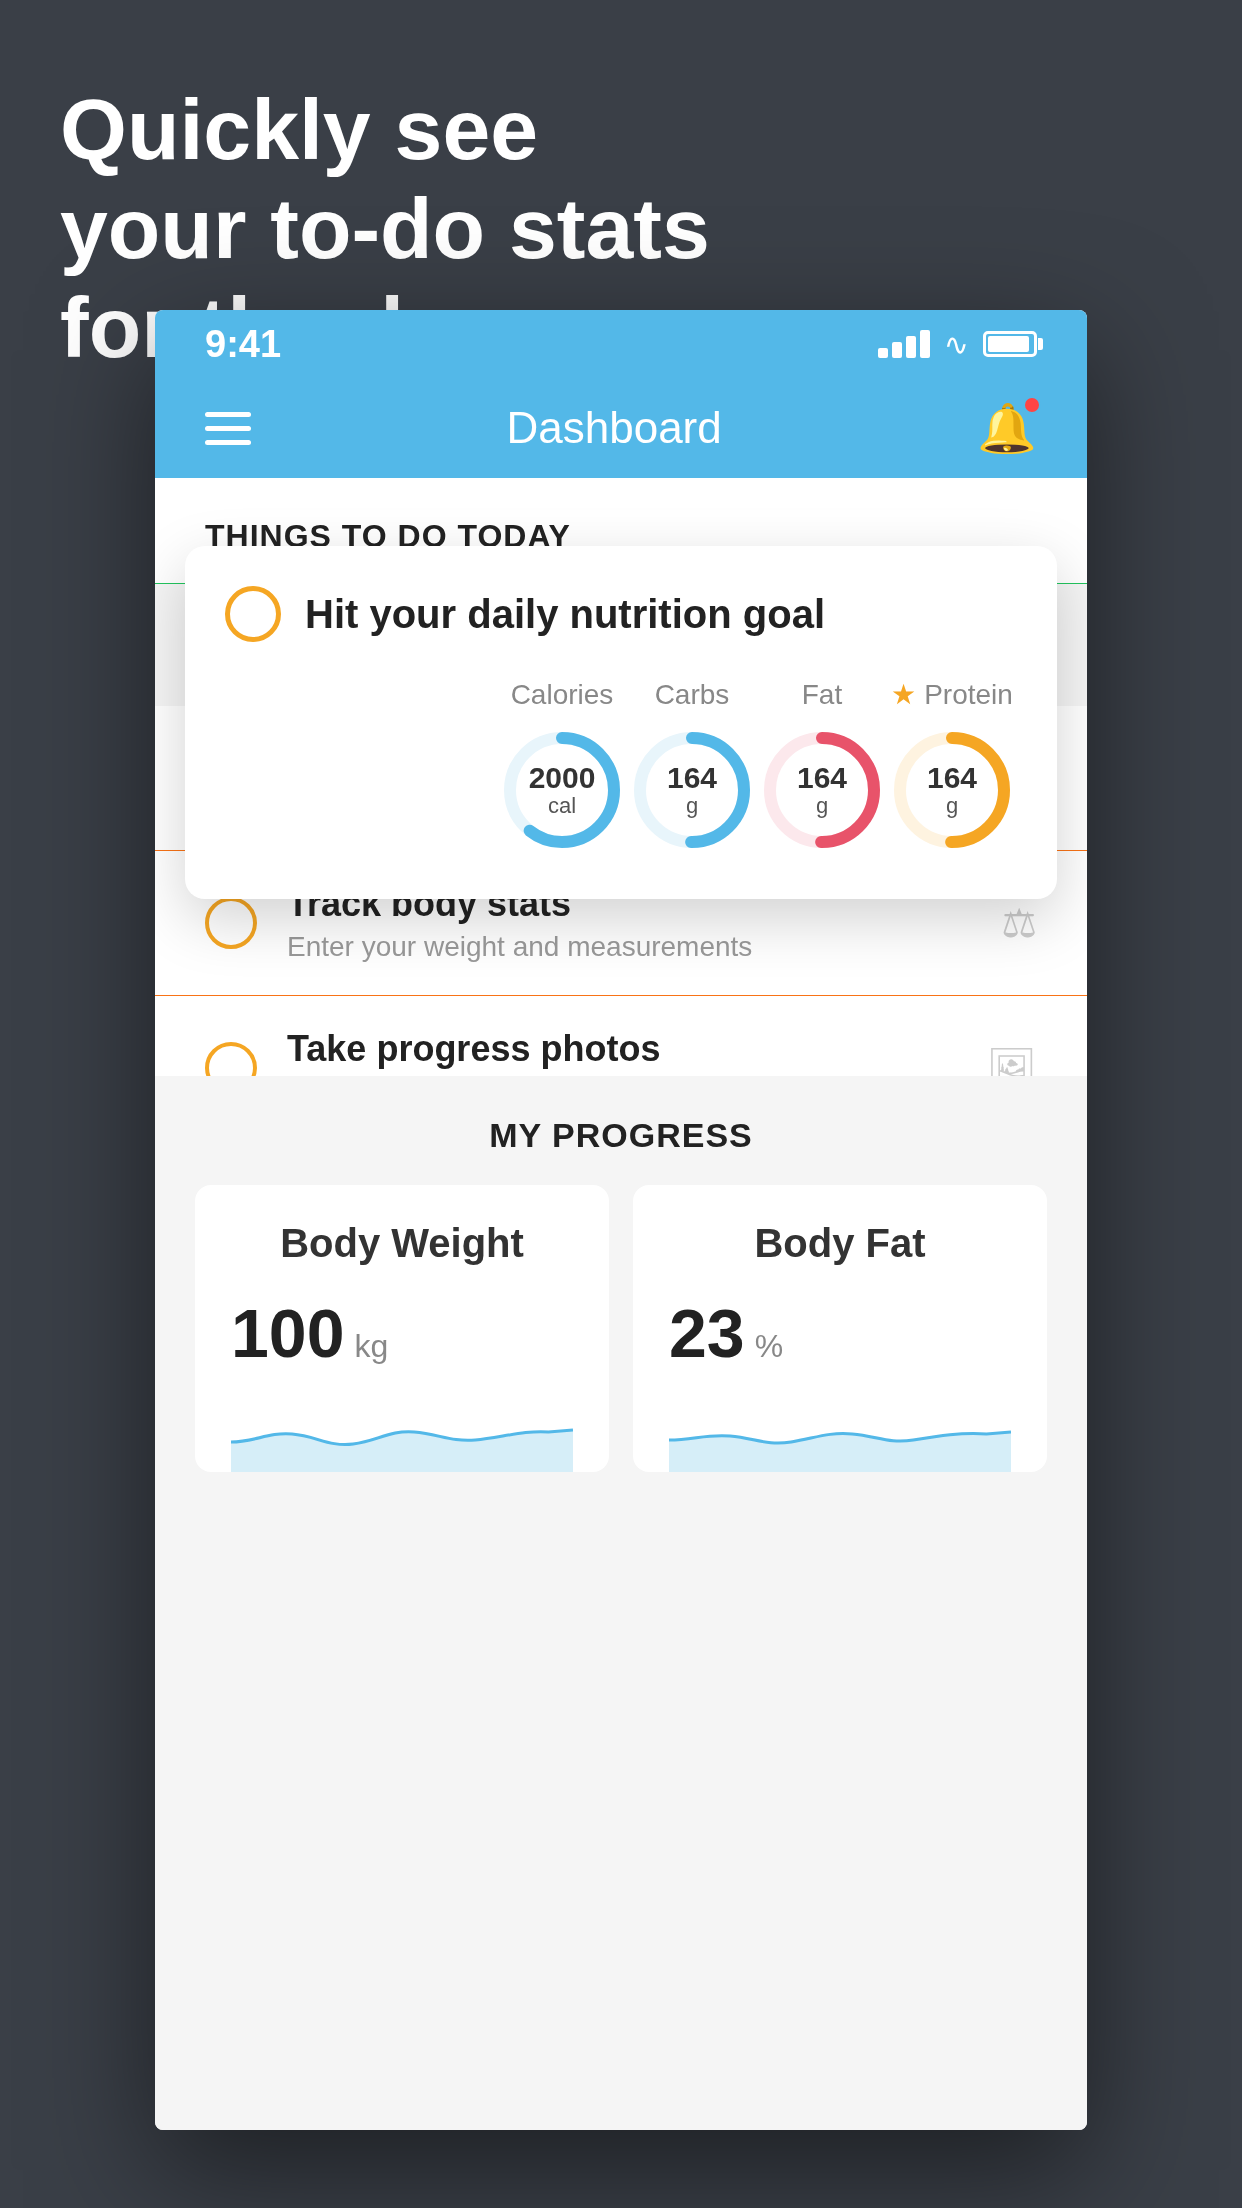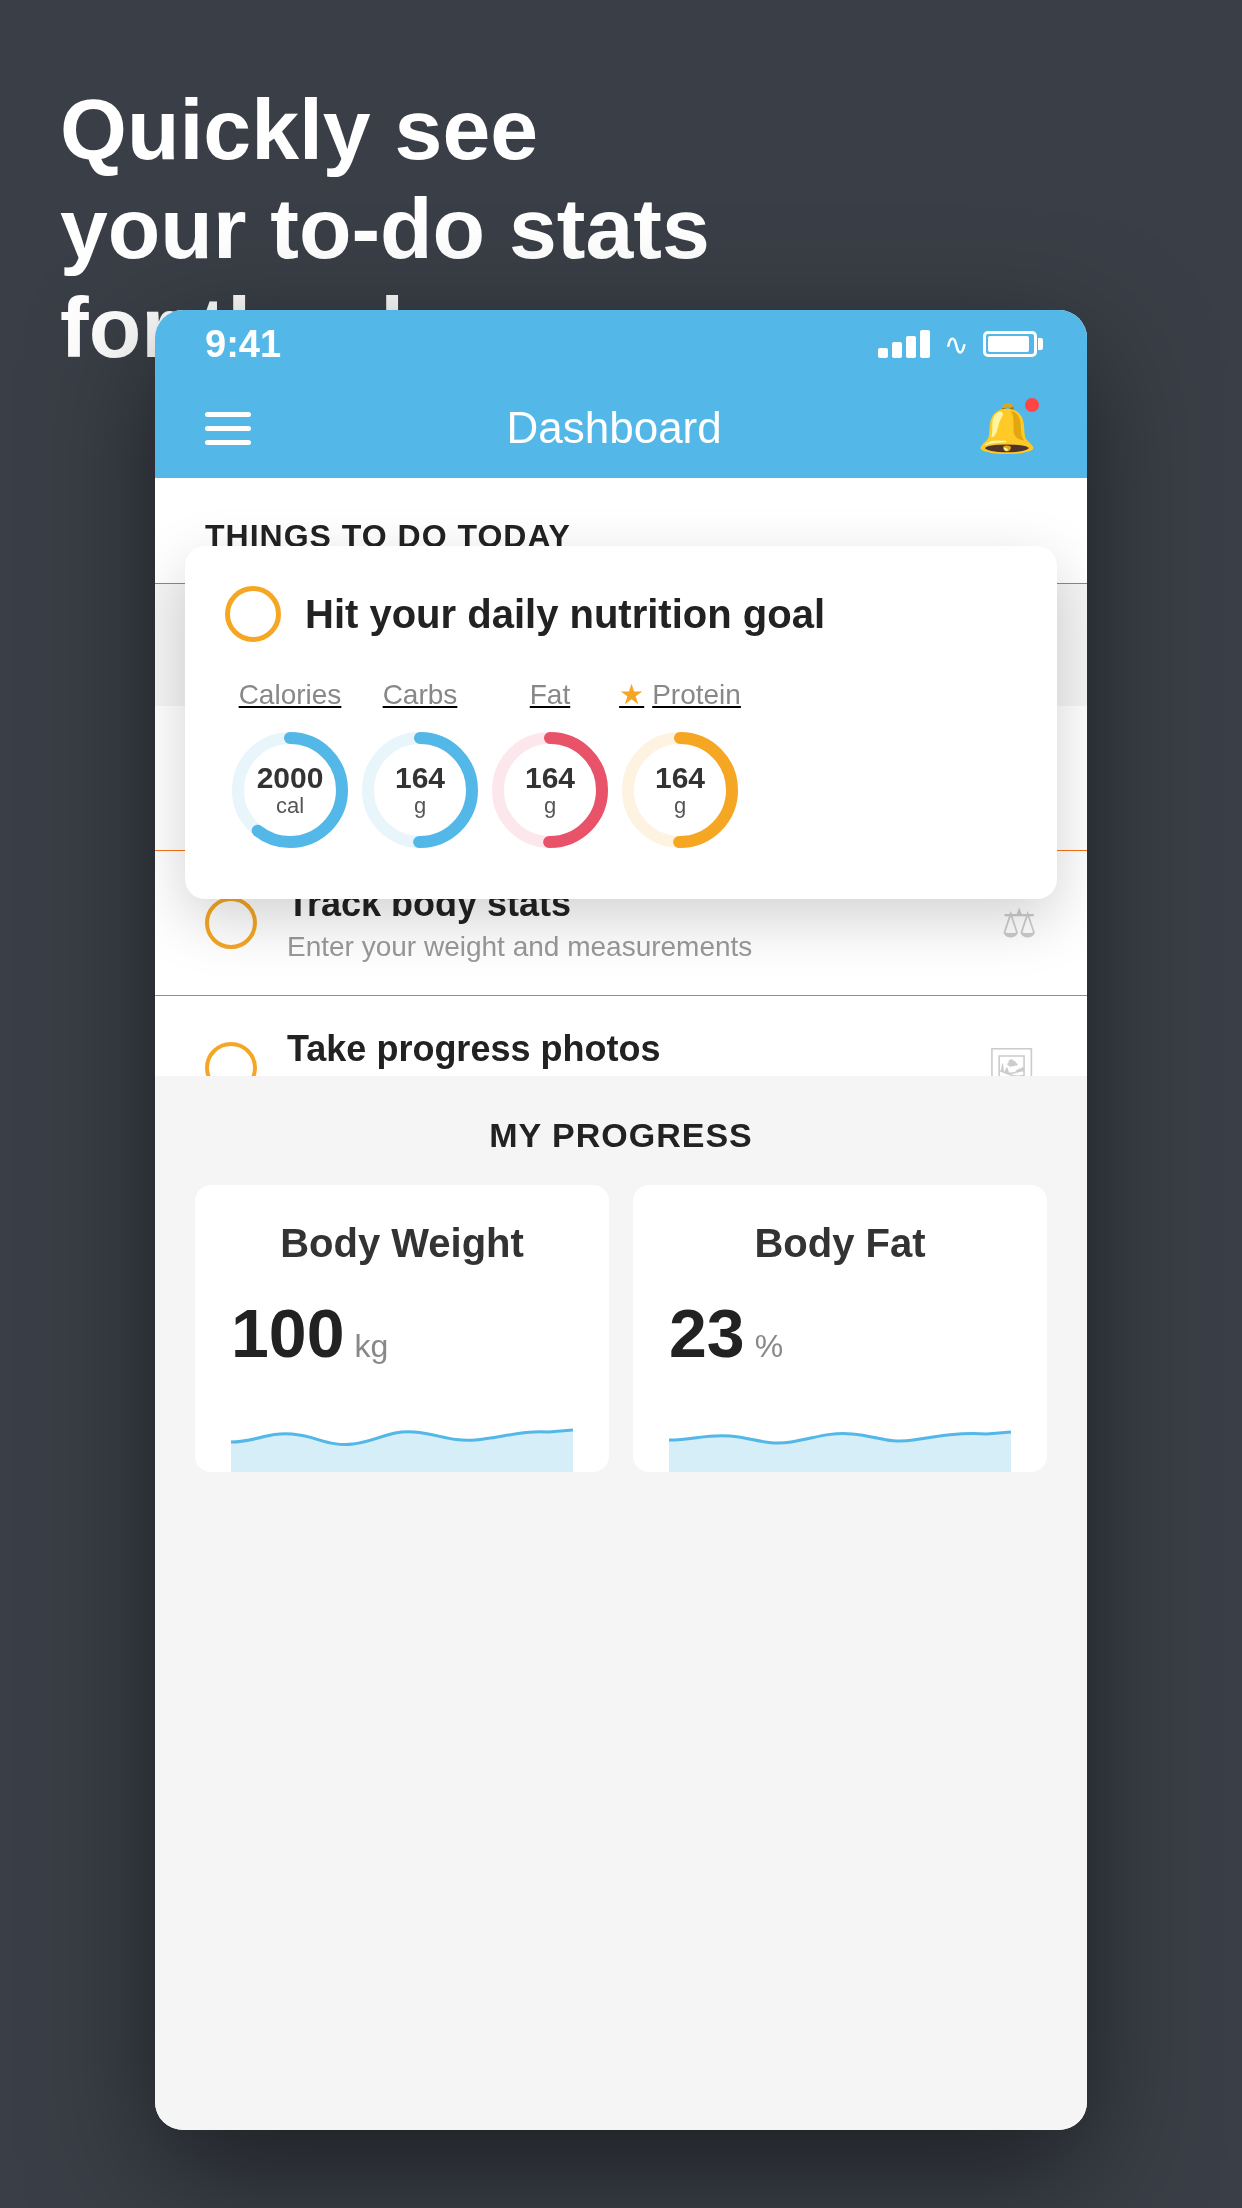--- a/index.html
+++ b/index.html
@@ -25,21 +25,21 @@
     }
 
     
     .phone-frame {
       position: absolute;
       top: 310px;
       left: 155px;
       width: 932px;
       height: 1820px;
       background: #ffffff;
-      border-radius: 28px;
+      border-radius: 8px;
       overflow: hidden;
       box-shadow: 0 40px 120px rgba(0,0,0,0.5);
       z-index: 2;
     }
 
     
     .status-bar {
       background: #53b8e8;
       height: 68px;
       display: flex;
@@ -185,23 +185,22 @@
       border: 5px solid #f5a623;
       flex-shrink: 0;
     }
     .nutrition-title {
       font-size: 40px;
       font-weight: 600;
       color: #222222;
     }
     .nutrition-stats {
       display: flex;
-      justify-content: flex-start;
-      align-items: center;
-      text-decoration: underline;
+      justify-content: flex-end;
+      align-items: center;
     }
     .stat-item {
       display: flex;
       flex-direction: column;
       align-items: center;
       gap: 14px;
     }
     .stat-label {
       font-size: 28px;
       color: #888888;

